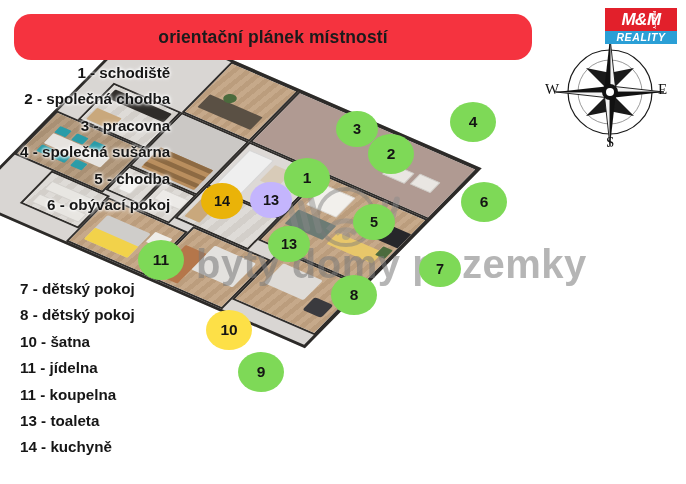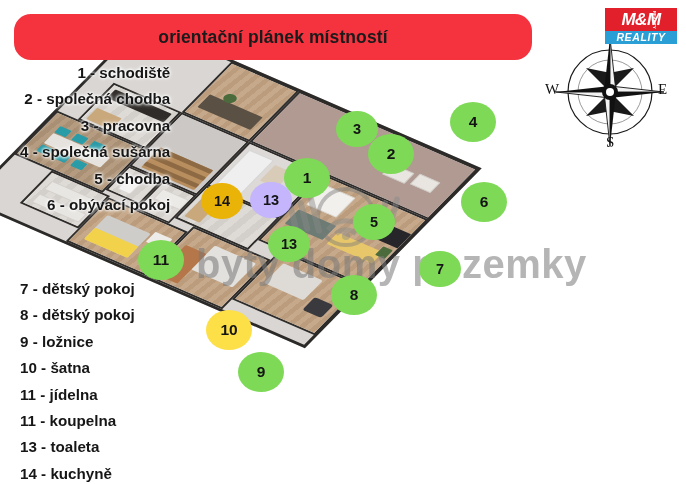--- a/index.html
+++ b/index.html
@@ -380,21 +380,20 @@
       <div class="legend-item">2 - společná chodba</div>
       <div class="legend-item">3 - pracovna</div>
       <div class="legend-item">4 - společná sušárna</div>
       <div class="legend-item">5 - chodba</div>
       <div class="legend-item">6 - obývací pokoj</div>
     </div>
 
   <div class="legend" id="legend-bottom">
       <div class="legend-item">7 - dětský pokoj</div>
       <div class="legend-item">8 - dětský pokoj</div>
-      <div class="legend-item">9 - ložnice</div>
       <div class="legend-item">10 - šatna</div>
       <div class="legend-item">11 - jídelna</div>
       <div class="legend-item">11 - koupelna</div>
       <div class="legend-item">13 - toaleta</div>
       <div class="legend-item">14 - kuchyně</div>
     </div>
 
   <div id="compass">
     <svg width="124" height="124" viewBox="0 0 124 124">
       <circle cx="62" cy="62" r="42" fill="none" stroke="#1a1a1a" stroke-width="1.2"></circle>

